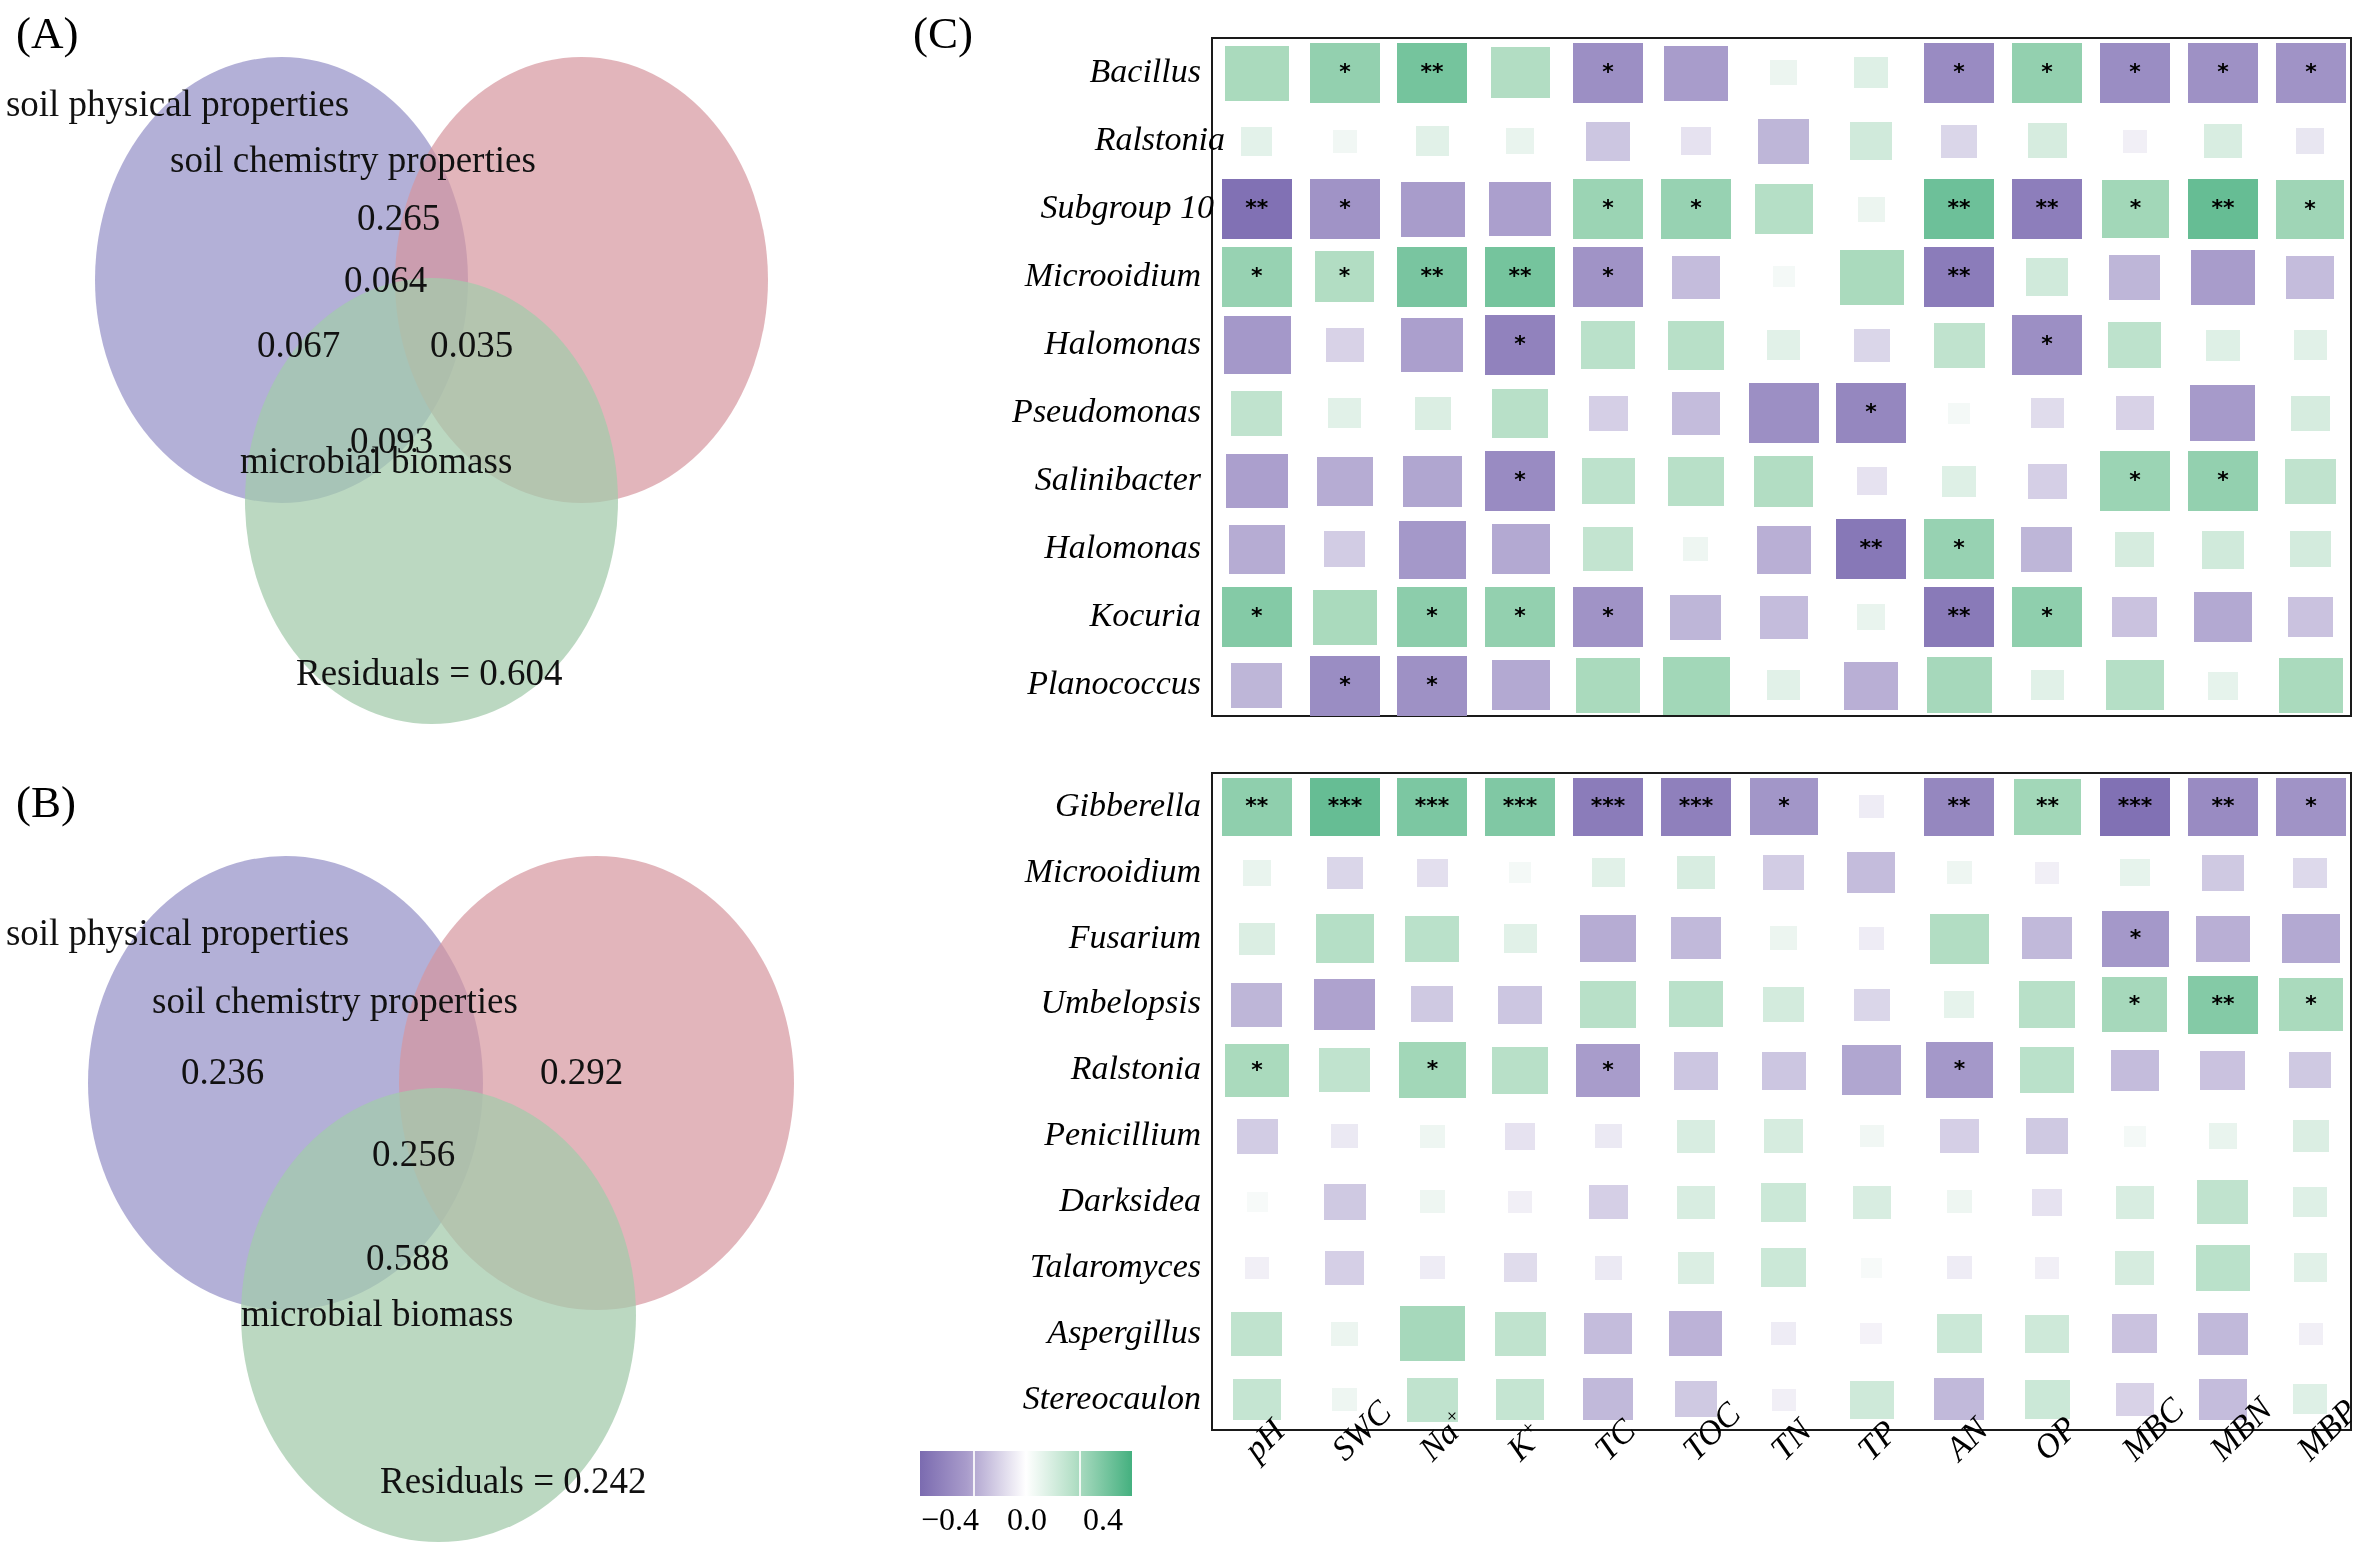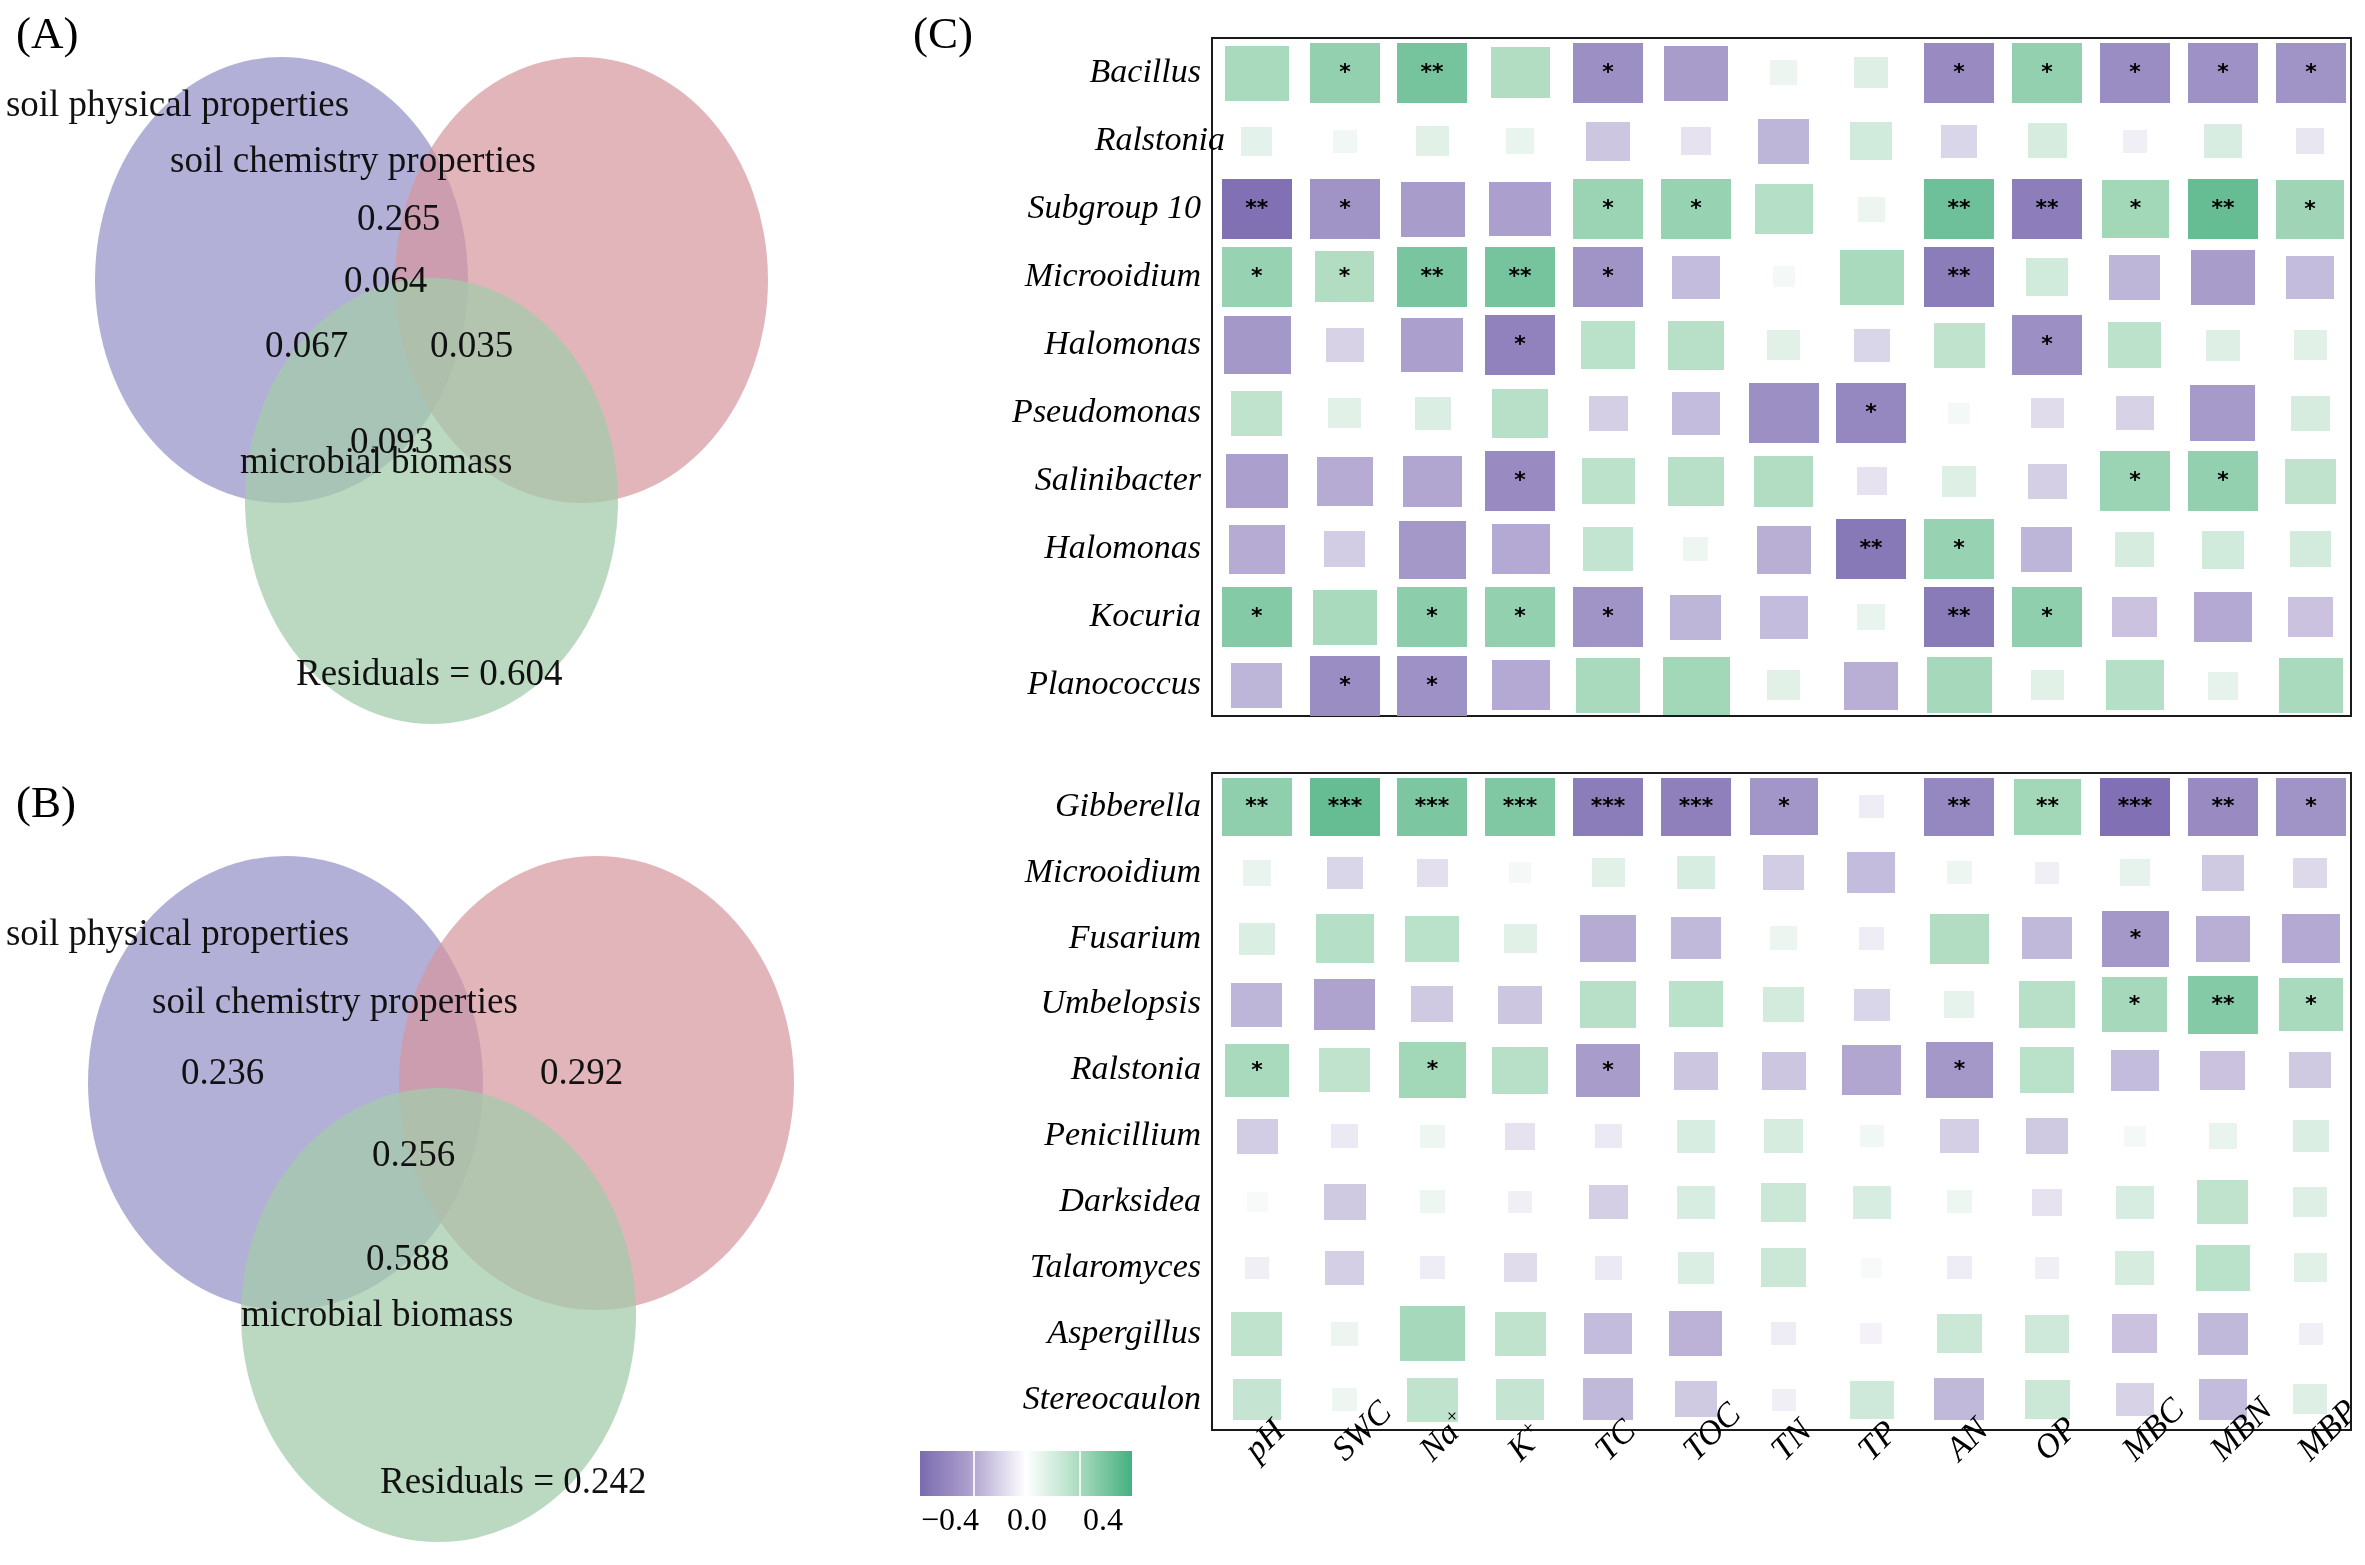--- a/index.html
+++ b/index.html
@@ -91,21 +91,21 @@
   <div class="venn-circle c-blue" style="left:95px;top:57px;width:373px;height:446px;"></div>
   <div class="venn-circle c-red" style="left:395px;top:57px;width:373px;height:446px;"></div>
   <div class="venn-circle c-green" style="left:245px;top:278px;width:373px;height:446px;"></div>
 
   <div class="venn-label" style="left:5.9px;top:82px;">soil physical properties</div>
   <div class="venn-label" style="left:170px;top:138px;">soil chemistry properties</div>
   <div class="venn-label" style="left:240px;top:439px;">microbial biomass</div>
 
   <div class="venn-num" style="left:357px;top:196px;">0.265</div>
   <div class="venn-num" style="left:344px;top:258px;">0.064</div>
-  <div class="venn-num" style="left:265px;top:323px;">0.067</div>
+  <div class="venn-num" style="left:257px;top:323px;">0.067</div>
   <div class="venn-num" style="left:430px;top:323px;">0.035</div>
   <div class="venn-num" style="left:350px;top:419px;">0.093</div>
 
   <div class="venn-resid" style="left:296px;top:651px;">Residuals = 0.604</div>
 </div>
 
 <div class="panel-tag" style="left:16px;top:776px;">(B)</div>
 
 <div class="venn-wrap" style="left:0px;top:768px;width:900px;height:797px;">
   <div class="venn-circle c-blue" style="left:88px;top:88px;width:395px;height:454px;"></div>
@@ -334,21 +334,21 @@
       <div class="cell" title="Planococcus × AN = 0.31" style="left: 714px; top: 618px; width: 65px; height: 56px; background: rgb(166, 216, 187);"></div>
       <div class="cell" title="Planococcus × OP = 0.1" style="left: 818px; top: 631px; width: 33px; height: 30px; background: rgb(225, 241, 232);"></div>
       <div class="cell" title="Planococcus × MBC = 0.26" style="left: 893px; top: 621px; width: 58px; height: 50px; background: rgb(181, 223, 198);"></div>
       <div class="cell" title="Planococcus × MBN = 0.08" style="left: 995px; top: 633px; width: 30px; height: 28px; background: rgb(230, 243, 236);"></div>
       <div class="cell" title="Planococcus × MBP = 0.3" style="left: 1066px; top: 619px; width: 64px; height: 55px; background: rgb(170, 218, 189);"></div>
     </div>
 </div>
 <div id="rowlabs0">
     <div class="rowlab" style="left: 0px; width: 1201px; top: 71px;">Bacillus</div>
     <div class="rowlab" style="left: 0px; width: 1201px; top: 139px; margin-left: 24px;">Ralstonia</div>
-    <div class="rowlab" style="left: 0px; width: 1201px; top: 207px; text-align: right;">Subgroup 10</div>
+    <div class="rowlab" style="left: 13px; width: 1201px; top: 207px; text-align: right;">Subgroup 10</div>
     <div class="rowlab" style="left: 0px; width: 1201px; top: 275px;">Microoidium</div>
     <div class="rowlab" style="left: 0px; width: 1201px; top: 343px;">Halomonas</div>
     <div class="rowlab" style="left: 0px; width: 1201px; top: 411px;">Pseudomonas</div>
     <div class="rowlab" style="left: 0px; width: 1201px; top: 479px;">Salinibacter</div>
     <div class="rowlab" style="left: 0px; width: 1201px; top: 547px;">Halomonas</div>
     <div class="rowlab" style="left: 0px; width: 1201px; top: 615px;">Kocuria</div>
     <div class="rowlab" style="left: 0px; width: 1201px; top: 683px;">Planococcus</div>
   </div>
 
 <div class="hm-box" id="hm1" style="left:1211px;top:772px;width:1141px;height:659px;">

